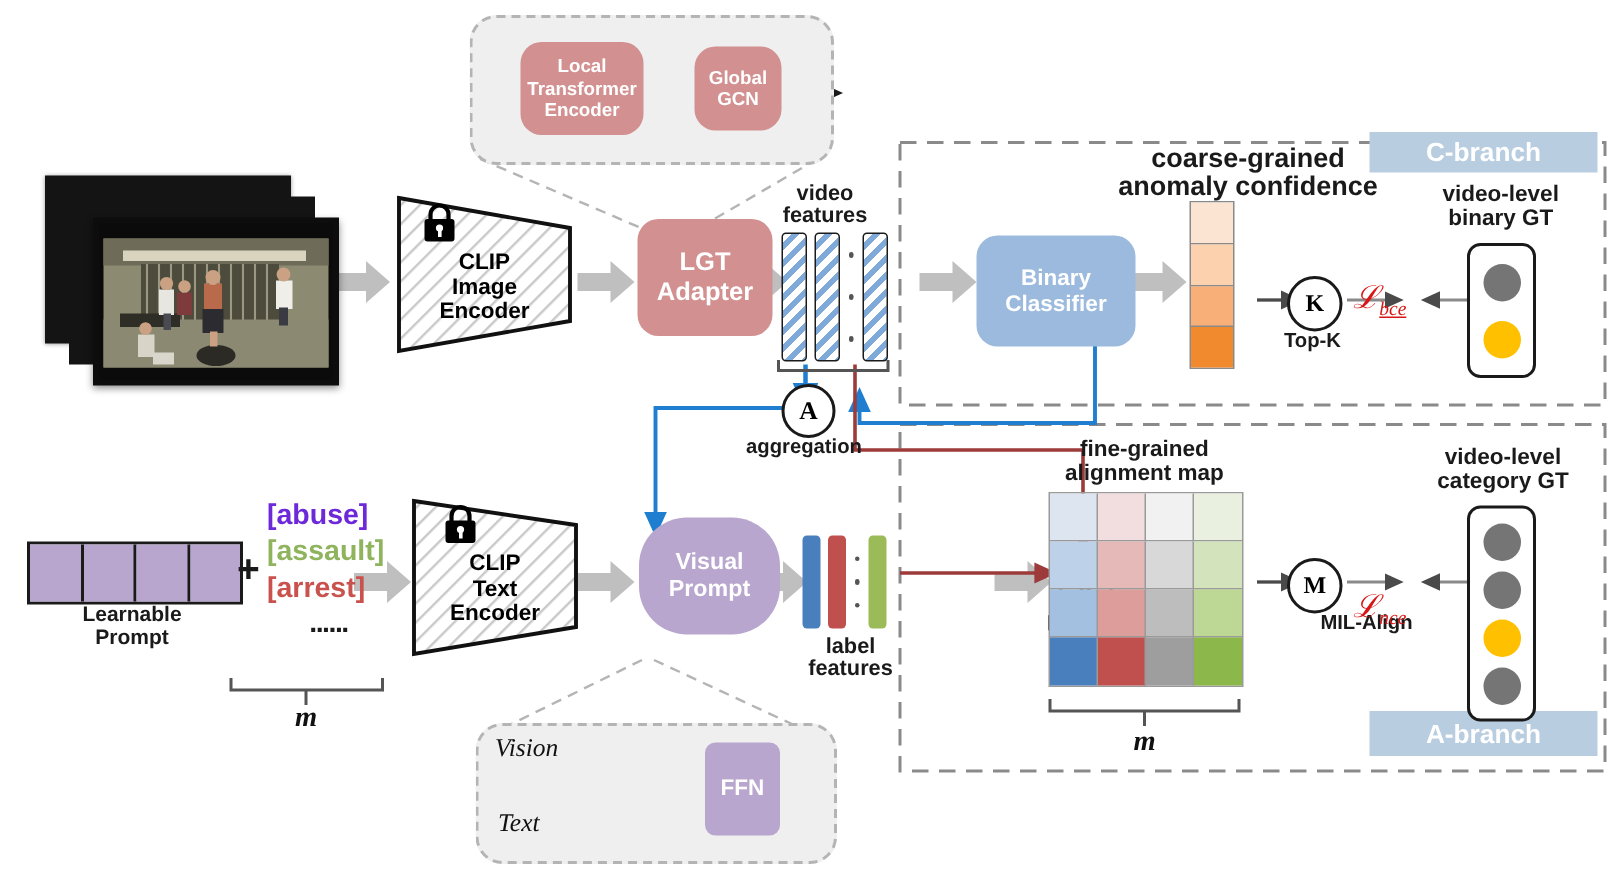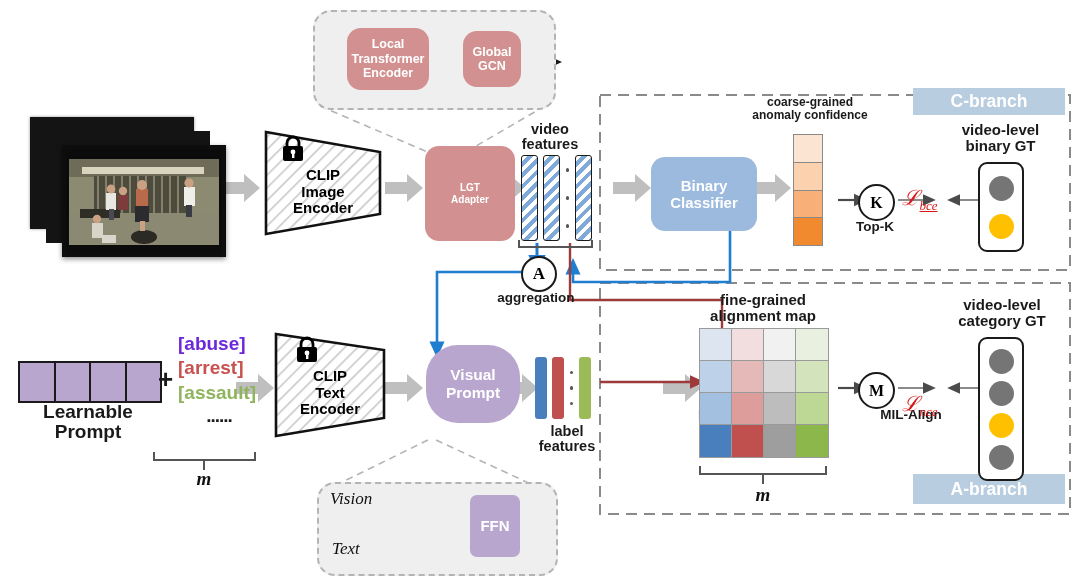--- a/index.html
+++ b/index.html
@@ -248,21 +248,21 @@
     <span>Encoder</span>
   </div>
   <svg class="abs" style="left:18px;top:6px;" width="26" height="28">
     <path d="M7,13 v-4 a6,6 0 0 1 12,0 v4" fill="none" stroke="#000" stroke-width="2.8"></path>
     <rect x="3" y="12" width="20" height="15" rx="2" fill="#000"></rect>
     <circle cx="13" cy="18" r="2.4" fill="#fff"></circle>
     <rect x="12" y="19" width="2.4" height="5" fill="#fff"></rect>
   </svg>
 </div>
 
-<div class="abs mod red" style="left:425px;top:146px;width:90px;height:95px;font-size:10px;">
+<div class="abs mod red" style="left:425px;top:146px;width:90px;height:78px;font-size:17px;">
   <span style="white-space:pre-line;">LGT
 Adapter</span>
 </div>
 
 <div class="abs lbl ctr" style="left:505px;top:122px;width:90px;font-size:14.5px;white-space:pre-line;">video
 features</div>
 <div class="abs" style="left:521px;top:156px;width:72px;height:84px;display:flex;gap:5px;align-items:center;">
   <div class="vfbar" style="width:15px;height:84px;"></div>
   <div class="vfbar" style="width:15px;height:84px;"></div>
   <div class="dots-v" style="width:5px;">
@@ -280,21 +280,21 @@
 
 <div class="abs branch-tag" style="left:913px;top:88px;width:152px;height:27px;font-size:17.5px;">
   <span>C-branch</span>
 </div>
 
 <div class="abs mod blue" style="left:651px;top:157px;width:106px;height:74px;font-size:15px;">
   <span style="white-space:pre-line;">Binary
 Classifier</span>
 </div>
 
-<div class="abs lbl ctr" style="left:715px;top:96px;width:190px;font-size:12px;white-space:pre-line;">coarse-grained
+<div class="abs lbl ctr" style="left:737px;top:96px;width:190px;font-size:18px;white-space:pre-line;">coarse-grained
 anomaly confidence</div>
 
 <div class="abs conf" style="left:793px;top:134px;width:28px;height:110px;">
   <div style="background: rgb(251, 228, 210);"></div>
   <div style="background: rgb(251, 209, 174);"></div>
   <div style="background: rgb(249, 176, 120);"></div>
   <div style="background: rgb(241, 137, 47);"></div>
 </div>
 
 <div class="abs opc" style="left:858px;top:184px;width:33px;height:33px;font-size:16px;">
@@ -312,29 +312,29 @@
   <i class="dot" style="width:25px;height:25px;background:#757575;display:block;"></i>
   <i class="dot" style="width:25px;height:25px;background:#ffc000;display:block;"></i>
 </div>
 
 <div class="abs lp" style="left:18px;top:361px;width:140px;height:38px;">
   <span style="width:25%;"></span>
   <span style="width:25%;"></span>
   <span style="width:25%;"></span>
   <span style="width:25%;"></span>
 </div>
-<div class="abs lbl ctr" style="left:18px;top:402px;width:140px;font-size:19px;white-space:pre-line;text-align:center;">Learnable
+<div class="abs lbl ctr" style="left:18px;top:402px;width:140px;font-size:14px;white-space:pre-line;text-align:center;">Learnable
 Prompt</div>
 
 <div class="abs lbl" style="left:158px;top:366px;font-size:26px;">+</div>
 
 <div class="abs" style="left:178px;top:332px;width:110px;">
   <div style="font-size:19px;font-weight:bold;line-height:1.28;color:#6d28d9;">[abuse]</div>
+  <div style="font-size:19px;font-weight:bold;line-height:1.28;color:#8fb45d;">[assault]</div>
   <div style="font-size:19px;font-weight:bold;line-height:1.28;color:#c9524f;">[arrest]</div>
-  <div style="font-size:19px;font-weight:bold;line-height:1.28;color:#8fb45d;">[assault]</div>
   <div style="font-size:19px;font-weight:bold;color:#1a1a1a;text-align:center;width:82px;letter-spacing:-1px;">......</div>
 </div>
 <div class="abs italic-ser" style="left:190px;top:468px;width:28px;text-align:center;font-size:19px;font-weight:bold;">m</div>
 
 <div class="encoder" style="left:272px;top:330px;width:116px;height:110px;">
   <svg width="116" height="110">
     <polygon points="4,4 112,20 112,88 4,106" fill="url(#hatch)" stroke="#111" stroke-width="2.6"></polygon>
   </svg>
   <div class="etext" style="font-size:15px;padding-top:8px;">
     <span>CLIP</span>

